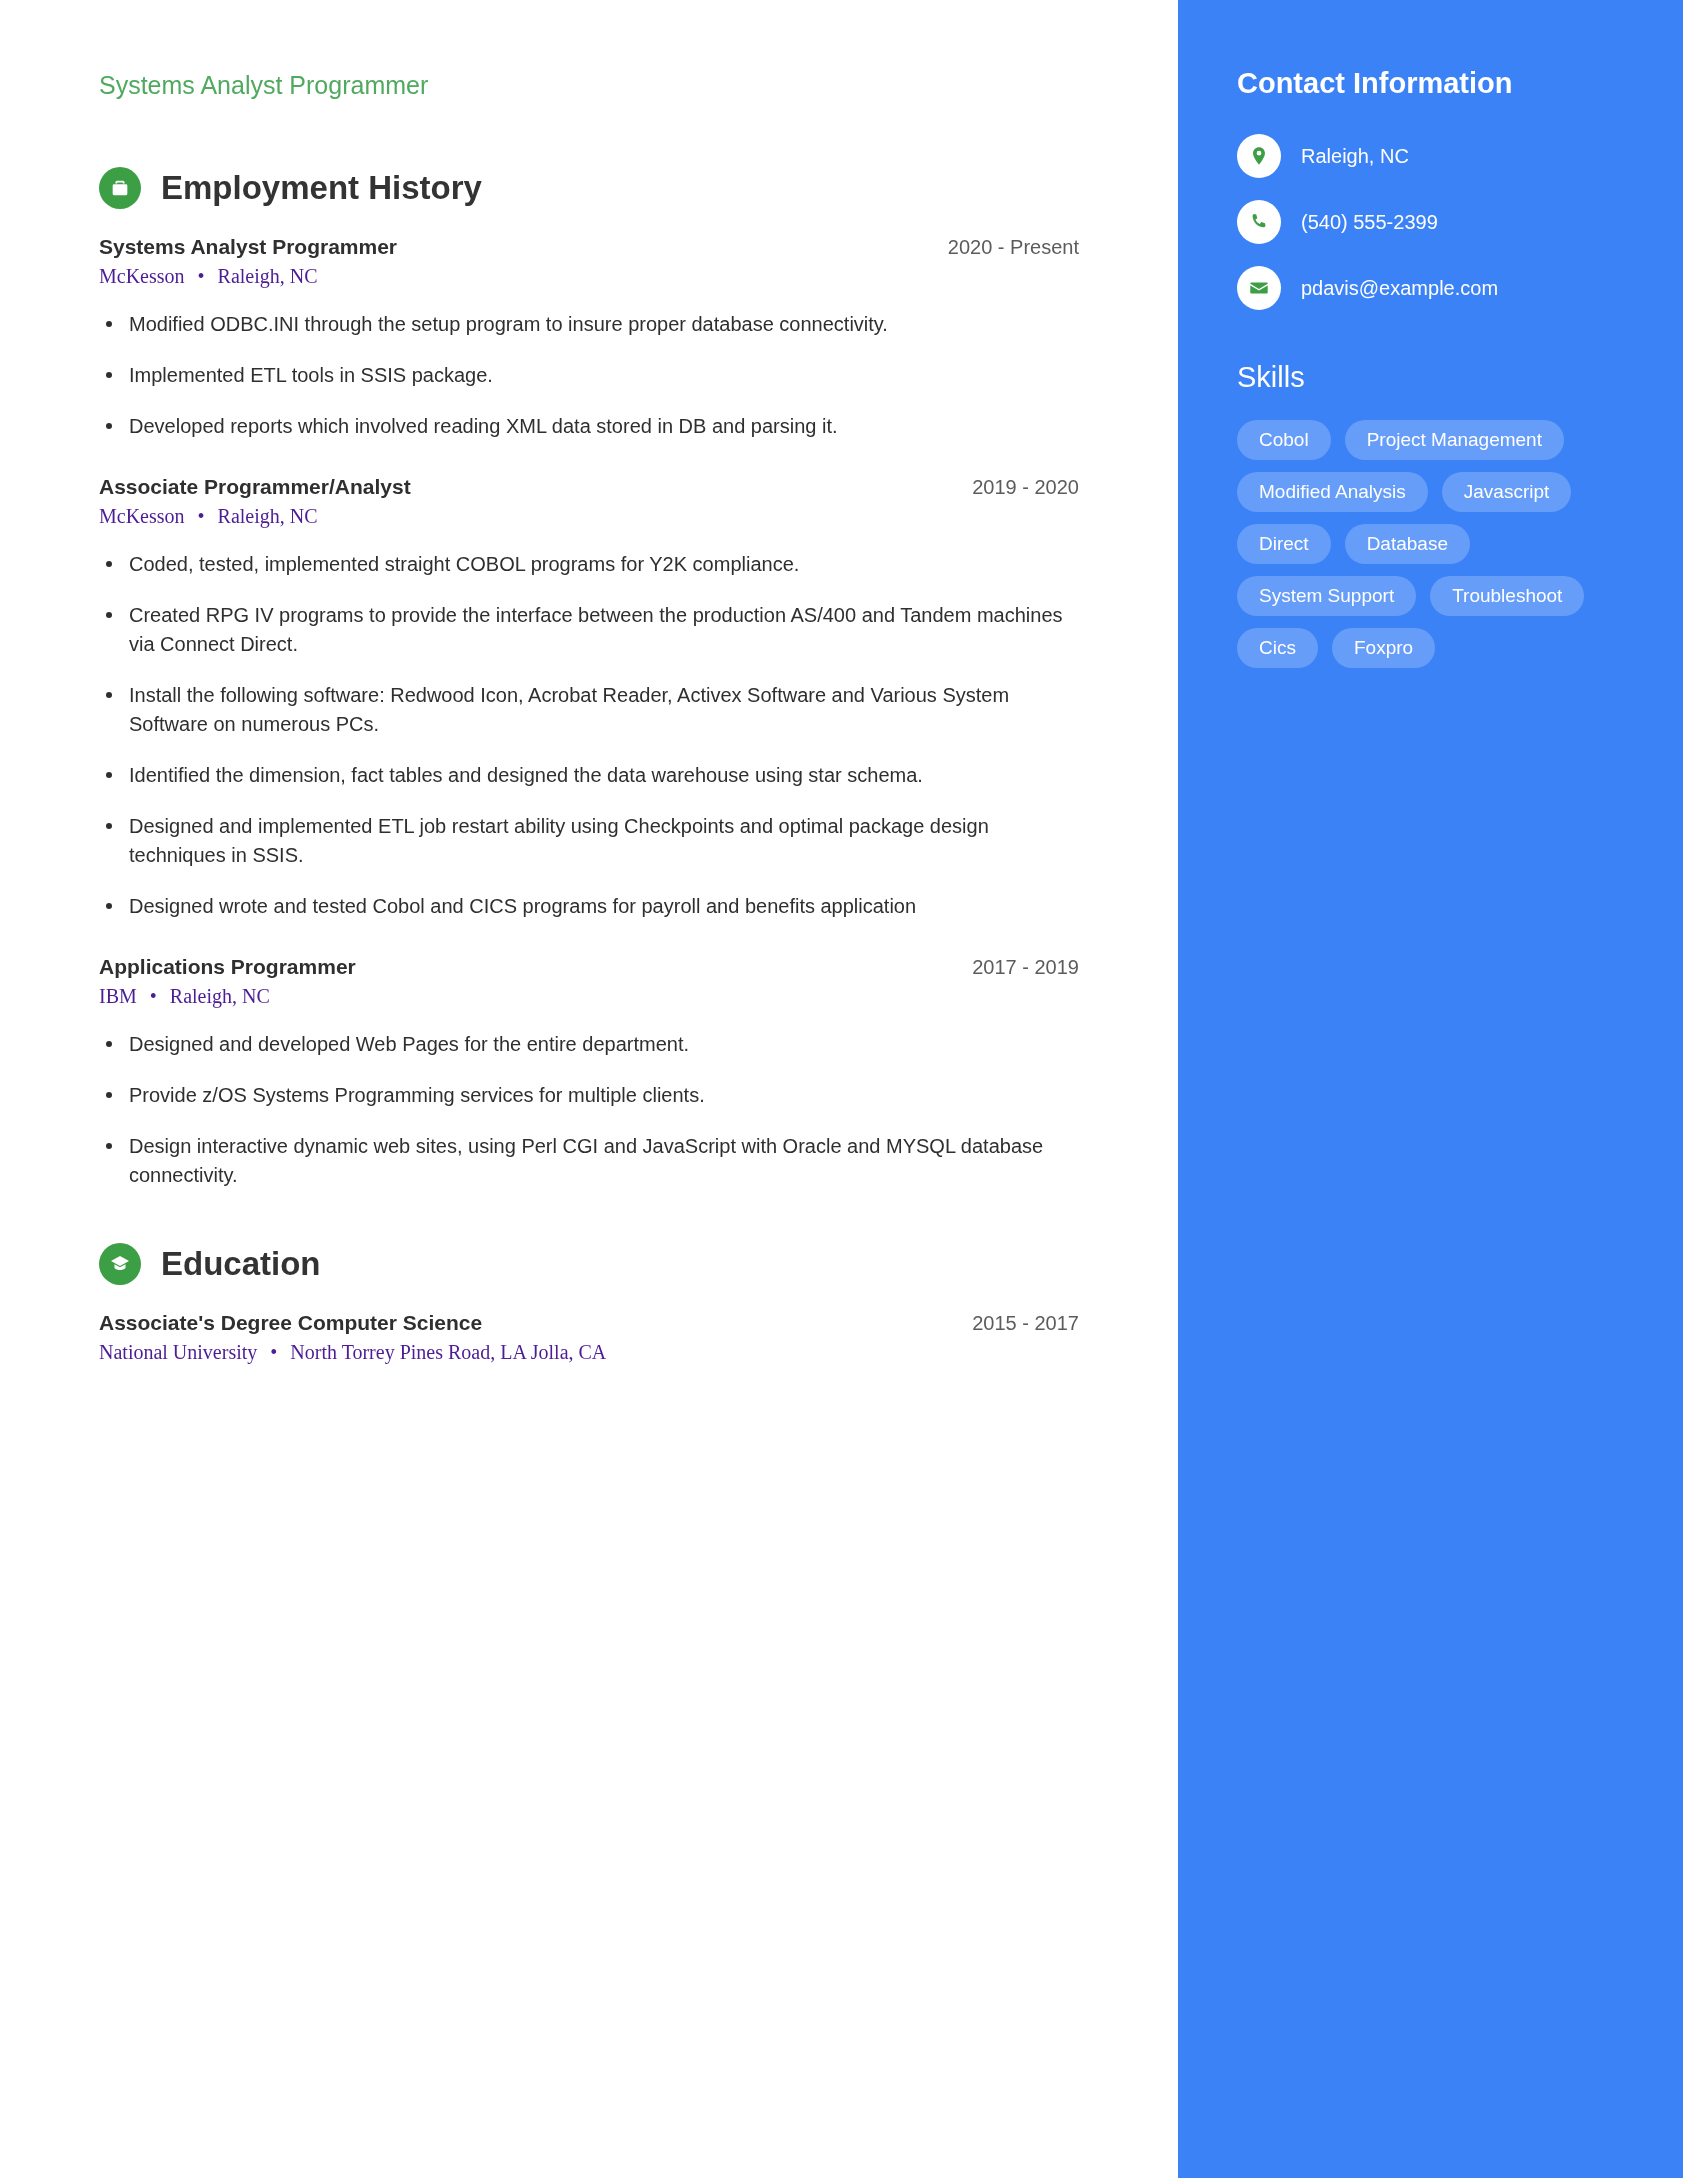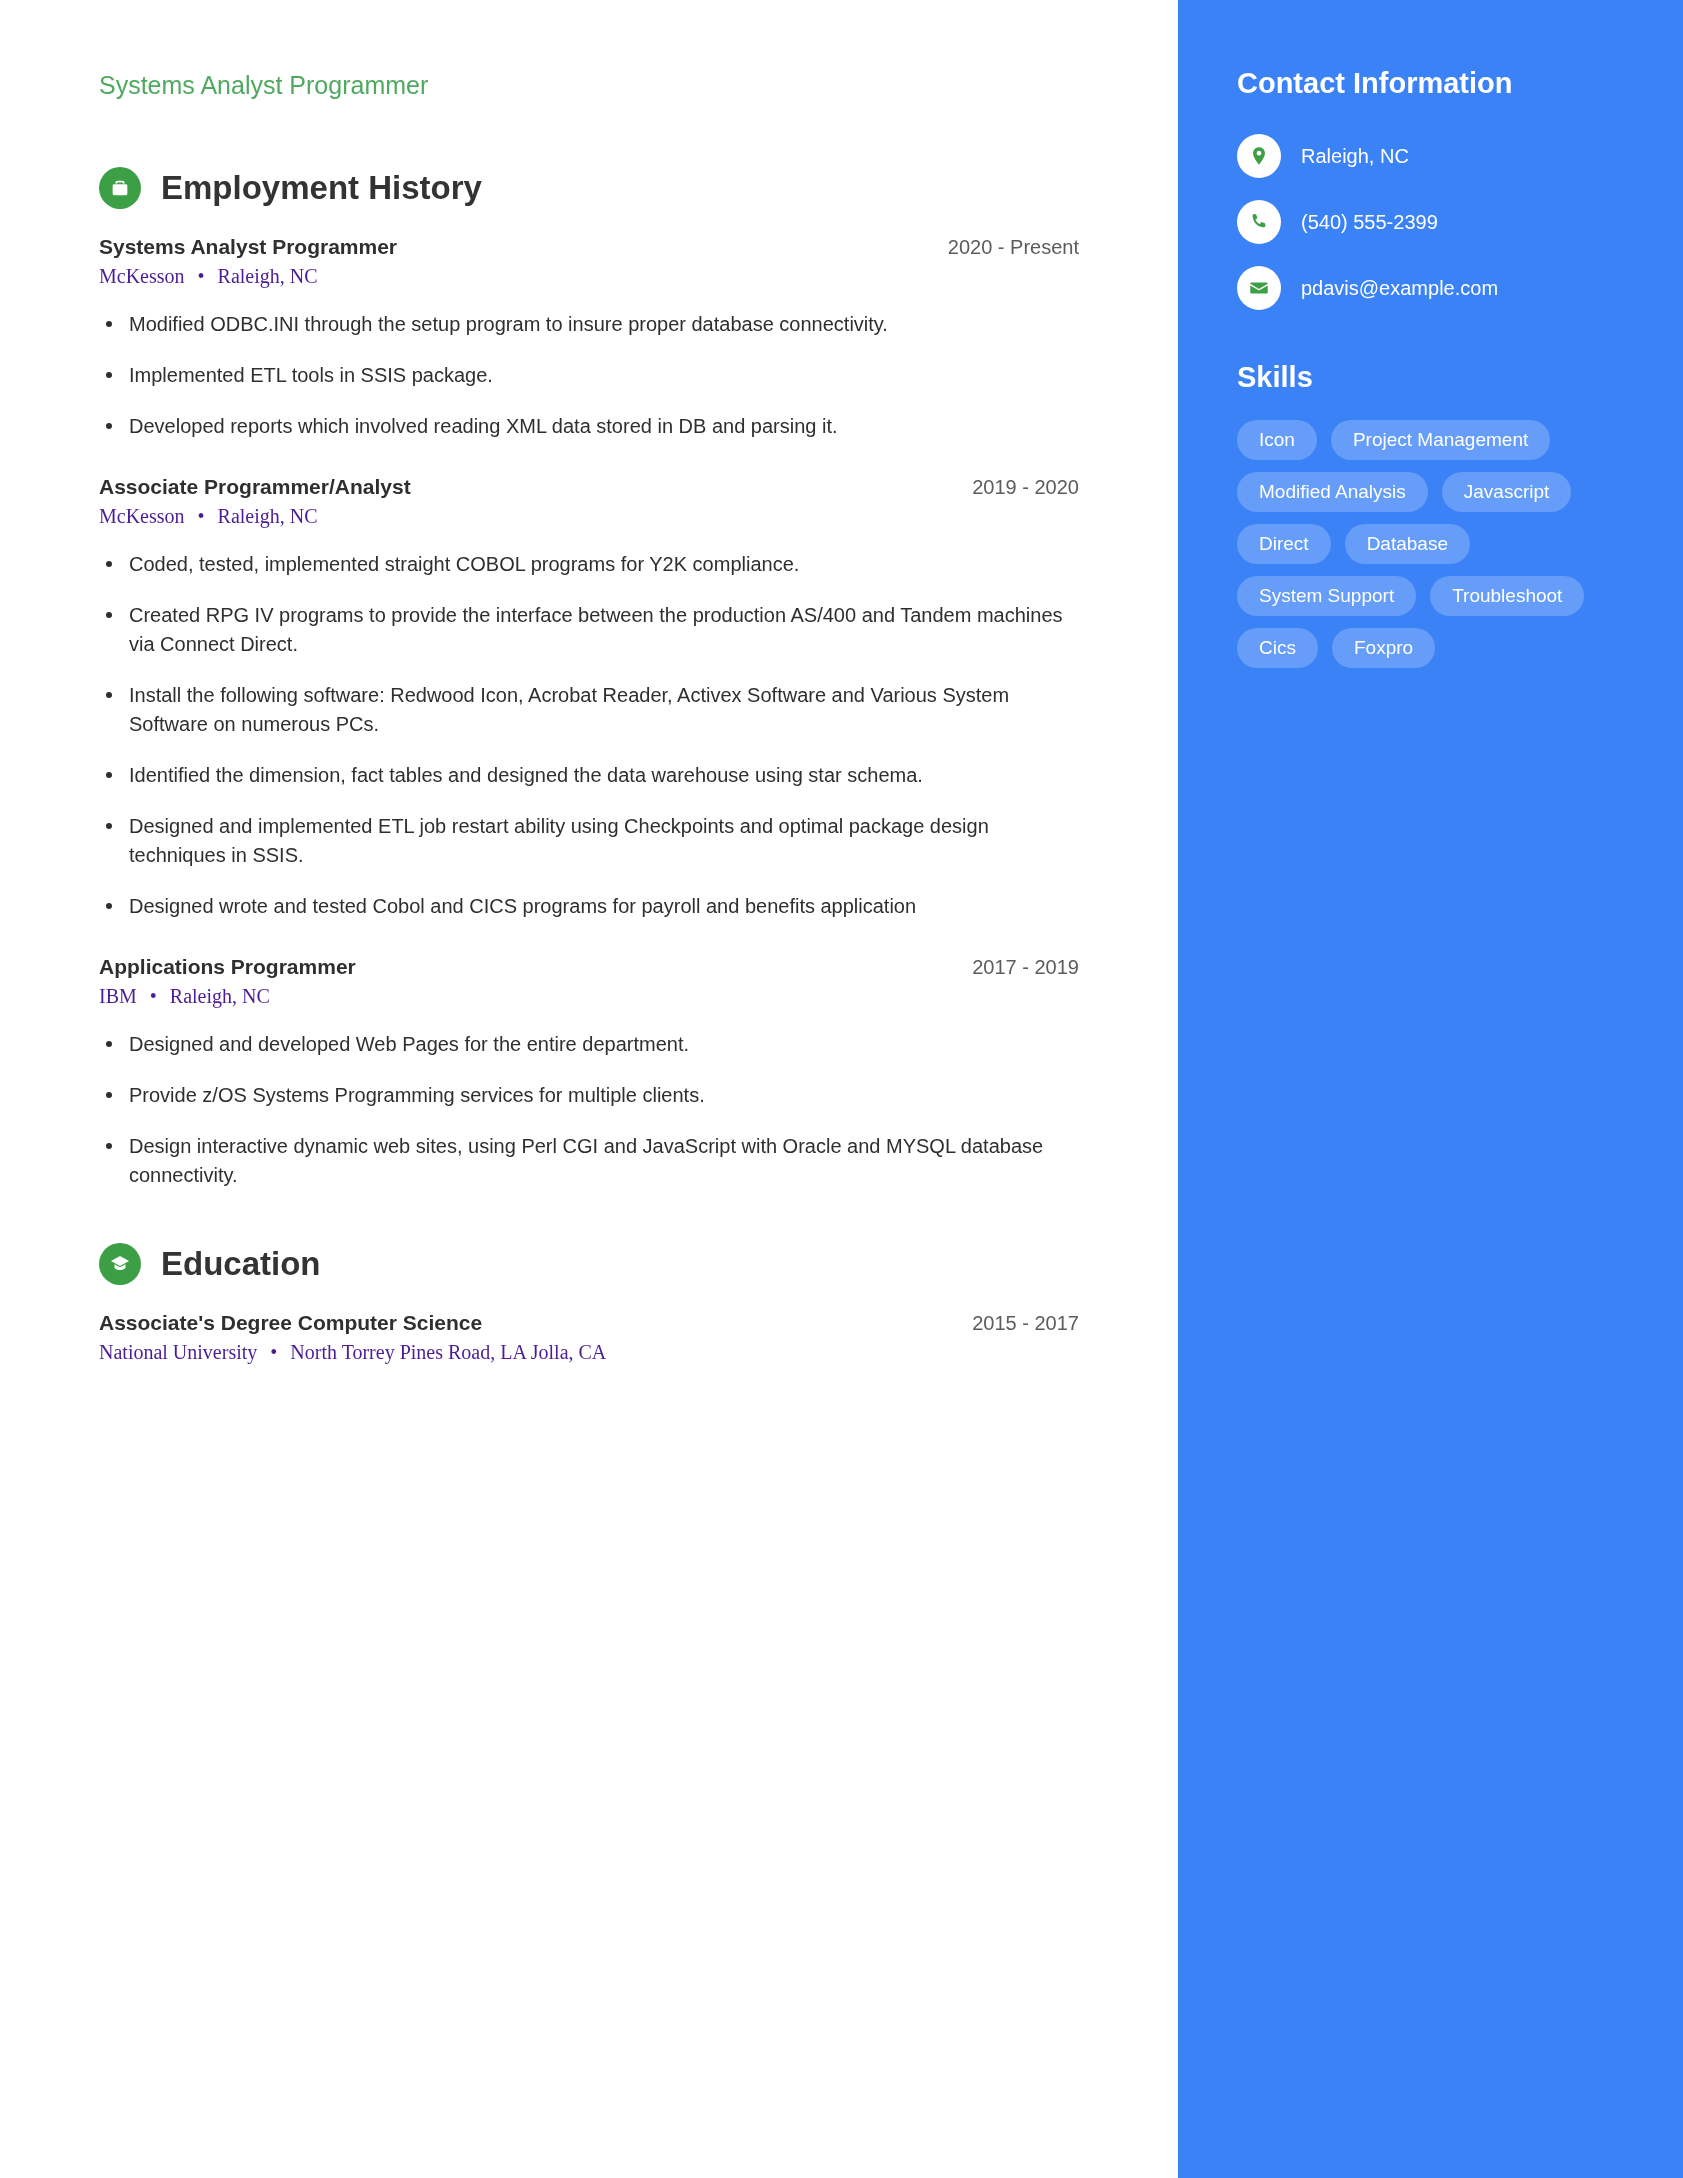--- a/index.html
+++ b/index.html
@@ -158,21 +158,21 @@
   }
   .contact-icon svg { display: block; }
 
   .contact-text {
     font-size: 20px;
     color: #ffffff;
   }
 
   .skills-title {
     font-size: 29px;
-    font-weight: bold;
+    font-weight: normal;
     color: #ffffff;
     margin-bottom: 26px;
   }
 
   .skills-wrap {
     display: flex;
     flex-wrap: wrap;
     gap: 12px 14px;
   }
 
@@ -318,21 +318,21 @@
           </svg>
         </span>
         <span class="contact-text">pdavis@example.com</span>
       </div>
 
     </div>
 
     <div class="skills-title">Skills</div>
 
     <div class="skills-wrap">
-      <span class="skill-pill">Icon</span>
+      <span class="skill-pill">Cobol</span>
       <span class="skill-pill">Project Management</span>
       <span class="skill-pill">Modified Analysis</span>
       <span class="skill-pill">Javascript</span>
       <span class="skill-pill">Direct</span>
       <span class="skill-pill">Database</span>
       <span class="skill-pill">System Support</span>
       <span class="skill-pill">Troubleshoot</span>
       <span class="skill-pill">Cics</span>
       <span class="skill-pill">Foxpro</span>
     </div>

